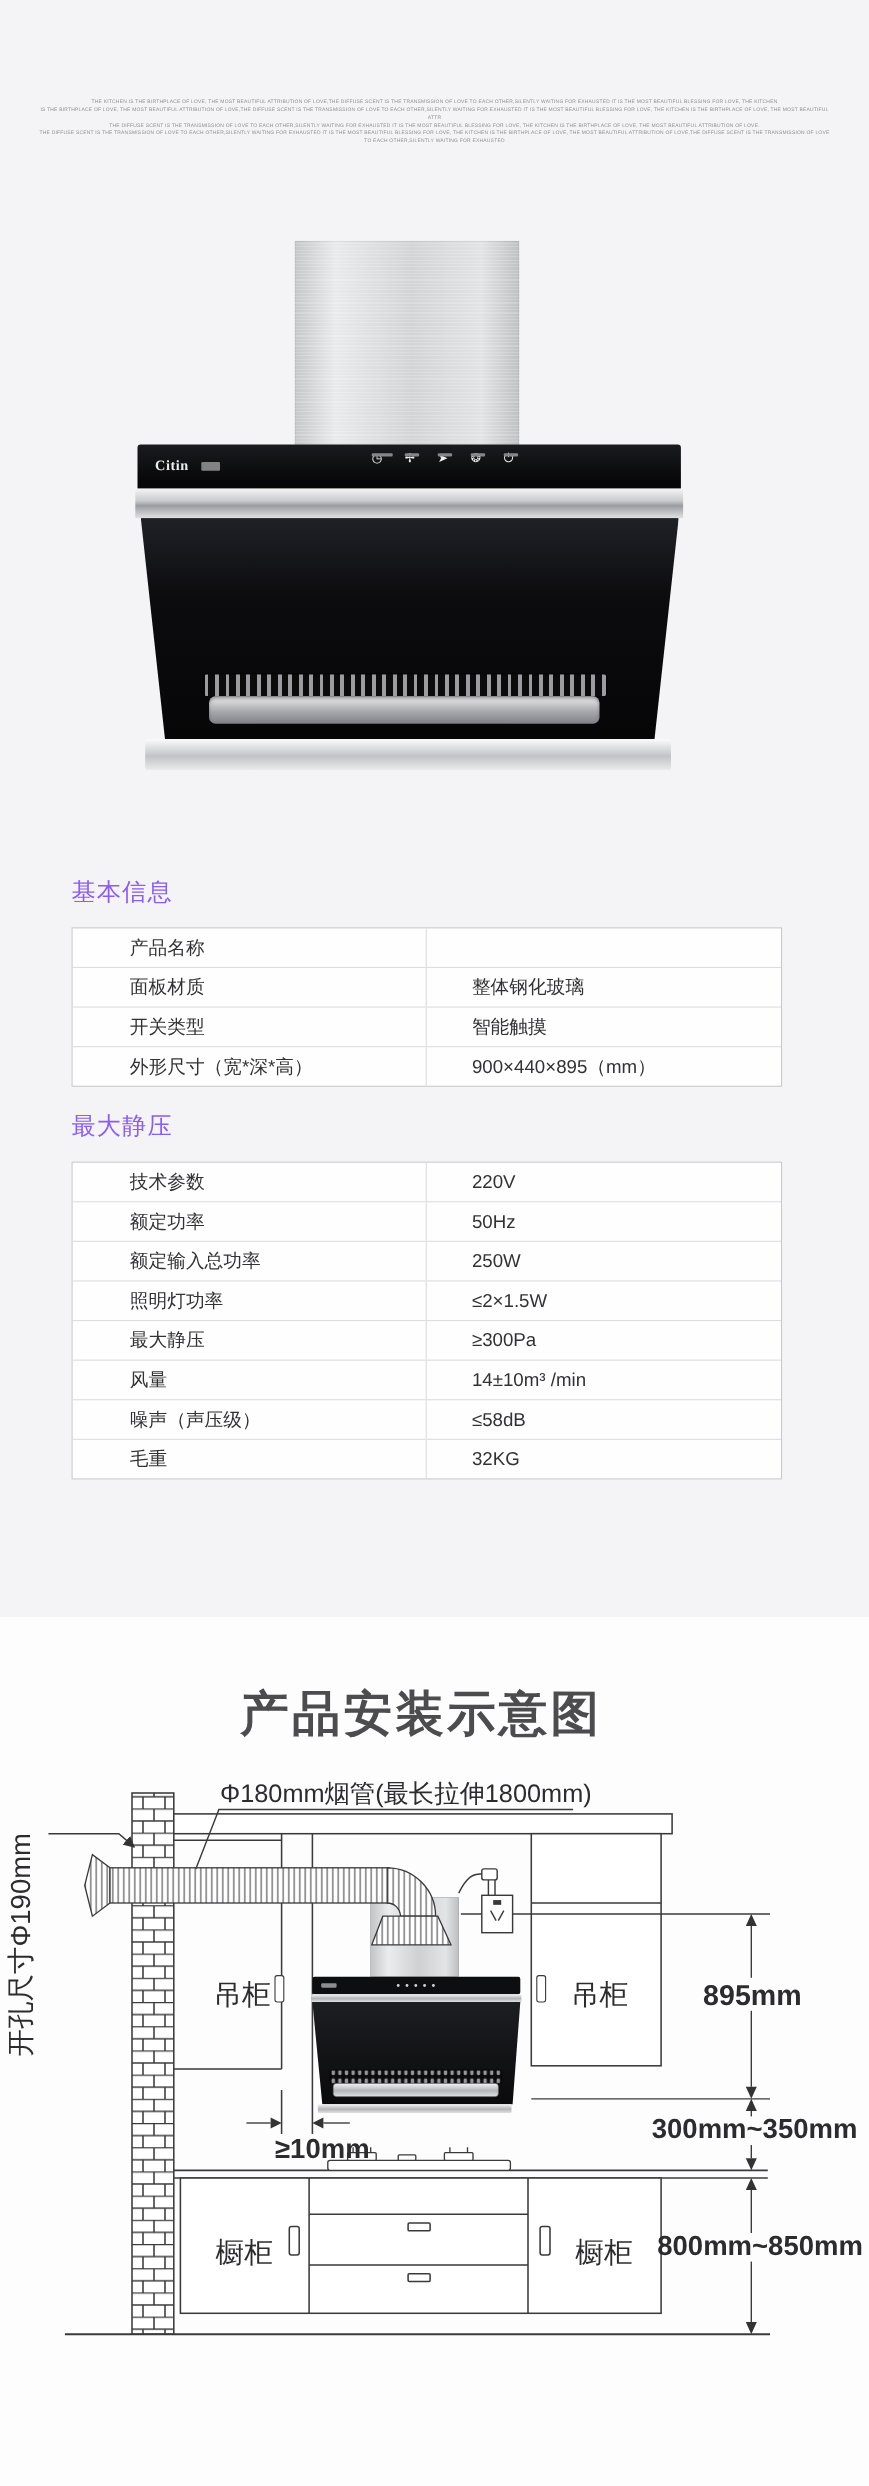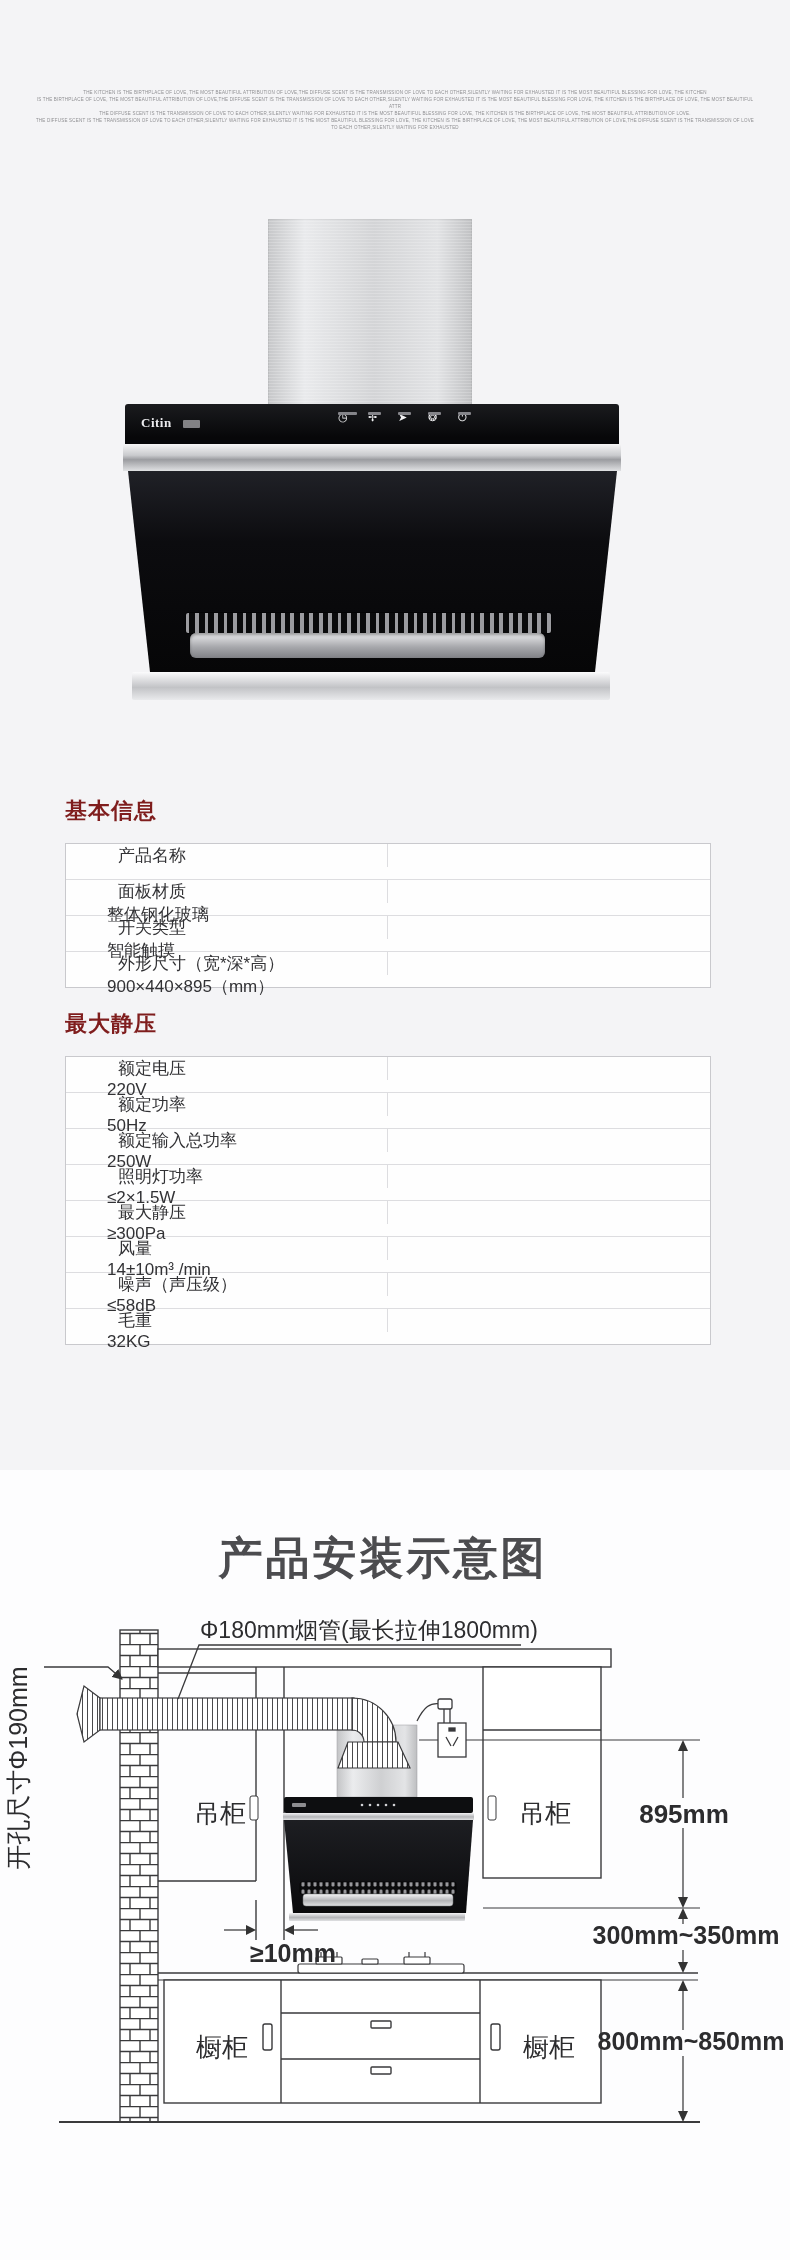--- a/index.html
+++ b/index.html
@@ -38,23 +38,23 @@
          background:linear-gradient(#202127,#0c0c0f 35%,#060607);
          clip-path:polygon(3px 0,492px 0,470px 201px,25px 201px);}
   .grille{left:125px;top:482px;width:365px;height:20px;border:1px solid #040405;border-radius:3px;
           background:repeating-linear-gradient(90deg,#9c9ca0 0 3.5px,#0b0b0c 3.5px 9.5px);}
   .tray{left:130px;top:503px;width:355px;height:25px;border-radius:6px;
         background:linear-gradient(#ececee,#a8a9ad 55%,#808186);
         box-shadow:inset 0 2px 3px rgba(0,0,0,.35);}
   .hoodbase{left:72px;top:542px;width:478px;height:28px;border-radius:2px;
         background:linear-gradient(#fbfbfc,#c2c3c6 55%,#e9eaec);}
   
-  .sec-h{position:absolute;left:65px;font-size:22px;color:#7f1d1d;font-weight:700;letter-spacing:1px;}
+  .sec-h{position:absolute;left:65px;font-size:22px;color:#8b5cf6;font-weight:400;letter-spacing:1px;}
   .tbl{position:absolute;left:65px;width:644px;border:1px solid #c9c9cd;background:#fefefe;}
-  .trow{display:flex;height:35px;border-bottom:1px solid #dddde0;flex-direction:column;}
+  .trow{display:flex;height:35px;border-bottom:1px solid #dddde0;}
   .trow:last-child{border-bottom:none;}
   .tc{display:flex;align-items:center;font-size:17px;color:#323235;}
   .tc.l{width:322px;padding-left:52px;border-right:1px solid #dddde0;box-sizing:border-box;}
   .tc.r{flex:1;padding-left:41px;}
   
   .diag-title{position:absolute;left:0;top:1529px;width:766px;text-align:center;
               font-size:44px;font-weight:700;letter-spacing:3px;color:#4c4c4f;}
   .diag{position:absolute;left:0;top:1600px;width:790px;height:545px;}
   .diag svg{display:block;}
   svg text{font-family:"Liberation Sans",sans-serif;fill:#2c2c2e;}
@@ -124,21 +124,21 @@
     </div>
     <div class="trow">
       <div class="tc l">外形尺寸（宽*深*高）</div>
       <div class="tc r">900×440×895（mm）</div>
     </div>
   </div>
 
   <div class="sec-h" style="top:1009px;">最大静压</div>
   <div class="tbl" style="top:1056px;">
     <div class="trow">
-      <div class="tc l">额定电压</div>
+      <div class="tc l">技术参数</div>
       <div class="tc r">220V</div>
     </div>
     <div class="trow">
       <div class="tc l">额定功率</div>
       <div class="tc r">50Hz</div>
     </div>
     <div class="trow">
       <div class="tc l">额定输入总功率</div>
       <div class="tc r">250W</div>
     </div>

